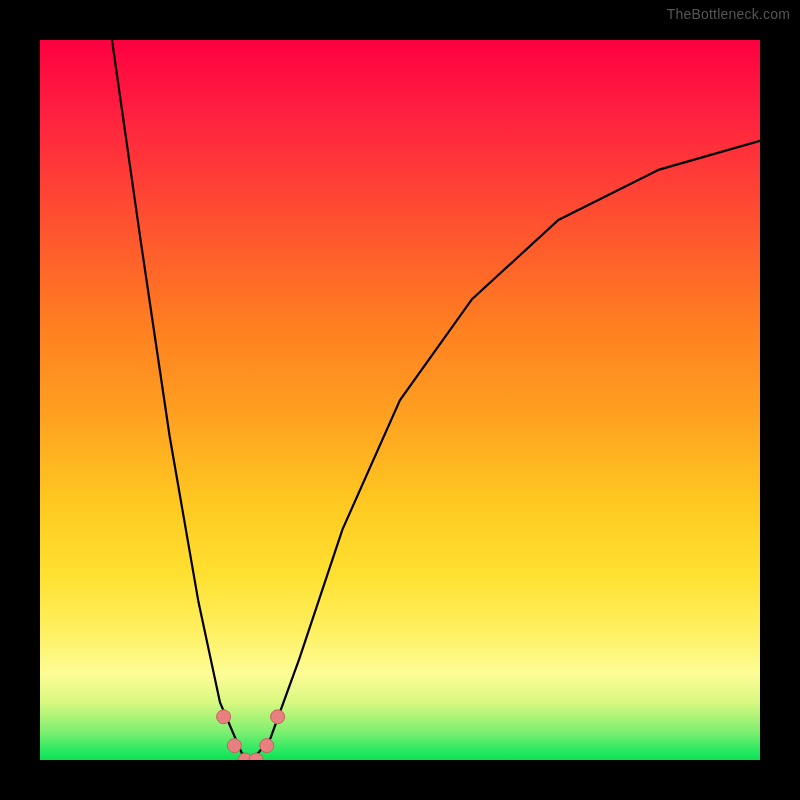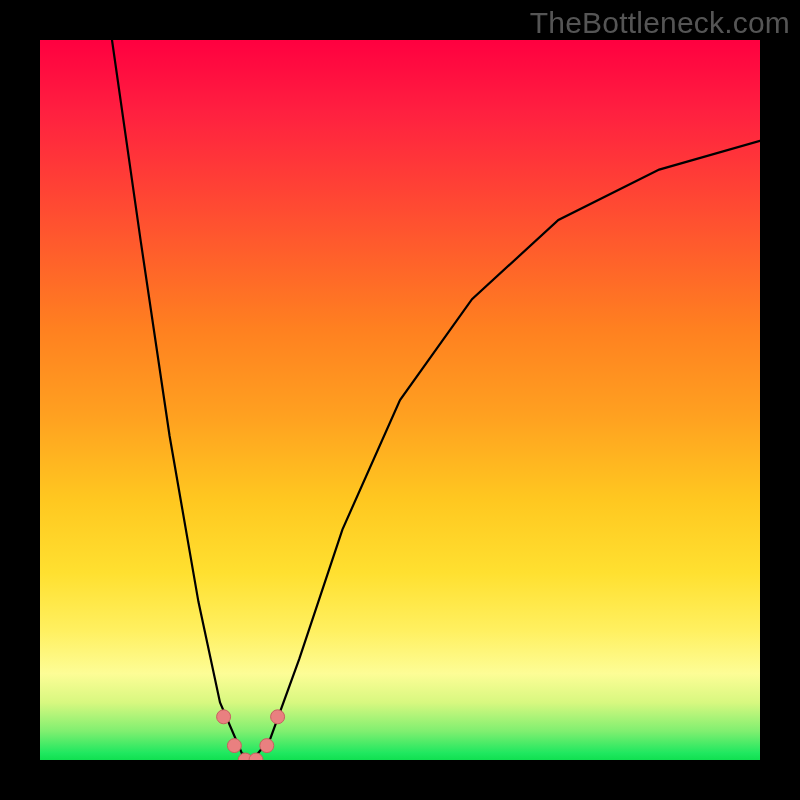--- a/index.html
+++ b/index.html
@@ -30,21 +30,21 @@
       #80ef70 96%,
       #20e860 99%,
       #10e050 100%
     );
   }
   .watermark {
     position: absolute;
     top: 6px;
     right: 10px;
     font-family: Arial, Helvetica, sans-serif;
-    font-size: 30px;
+    font-size: 14px;
     color: #555;
     letter-spacing: 0.2px;
   }
   svg.curves {
     position: absolute;
     left: 0;
     top: 0;
     width: 720px;
     height: 720px;
   }

